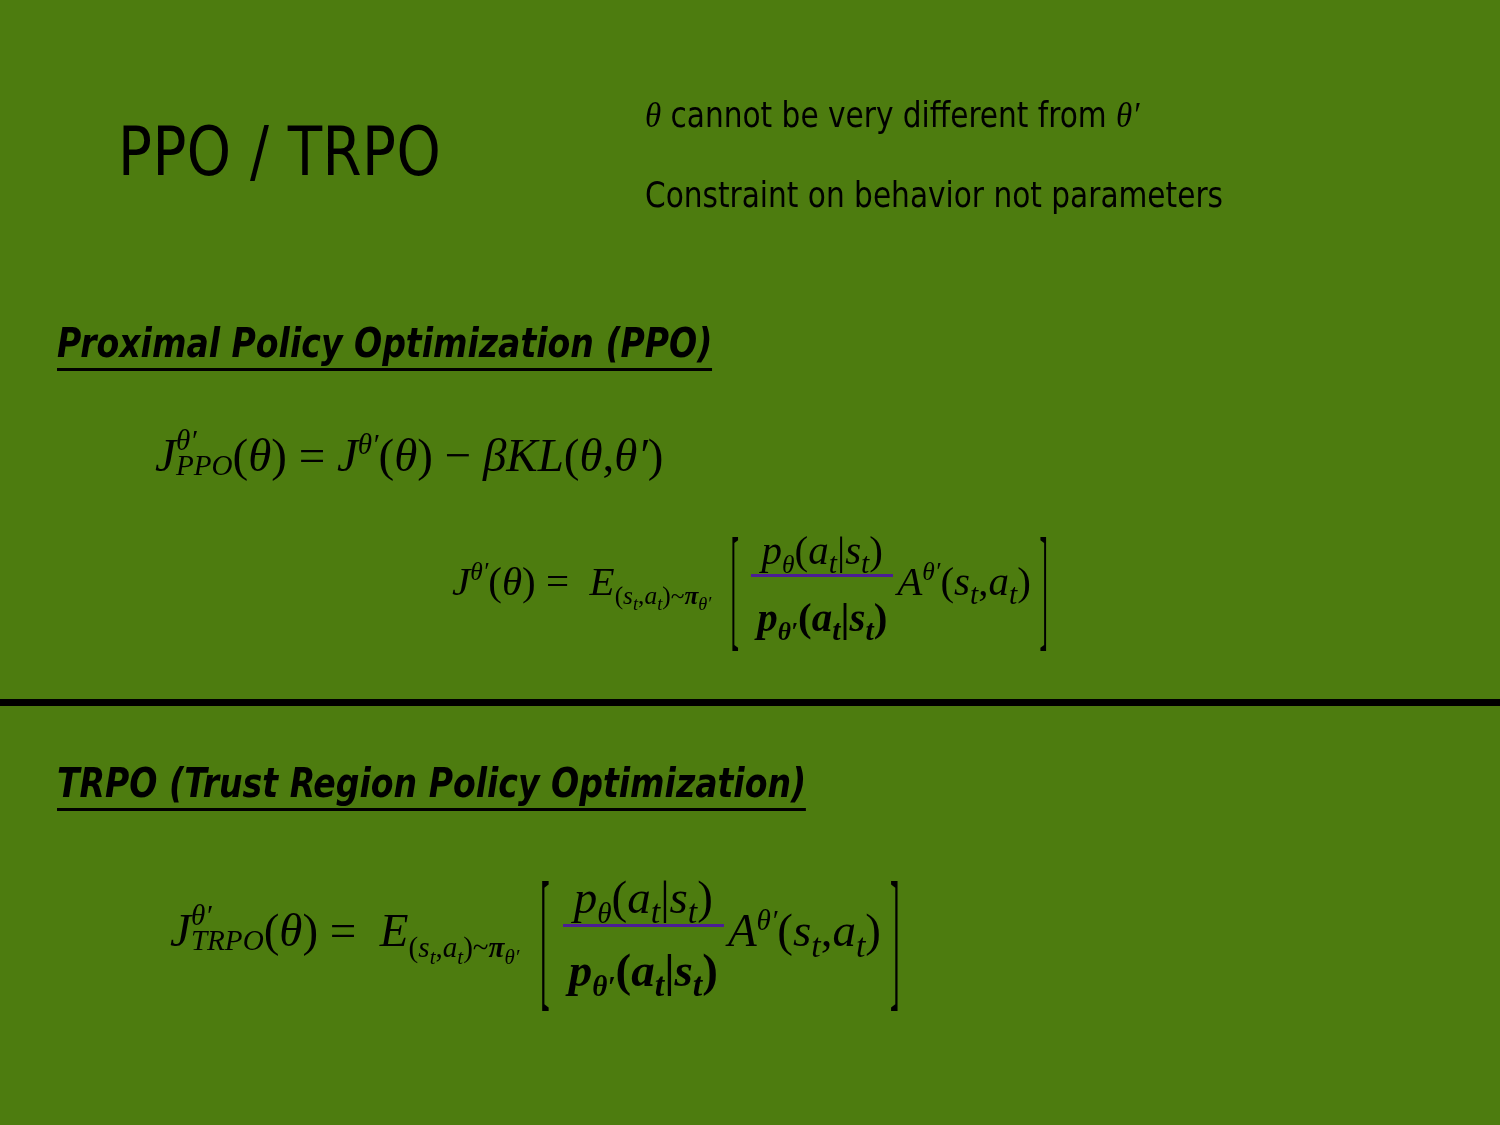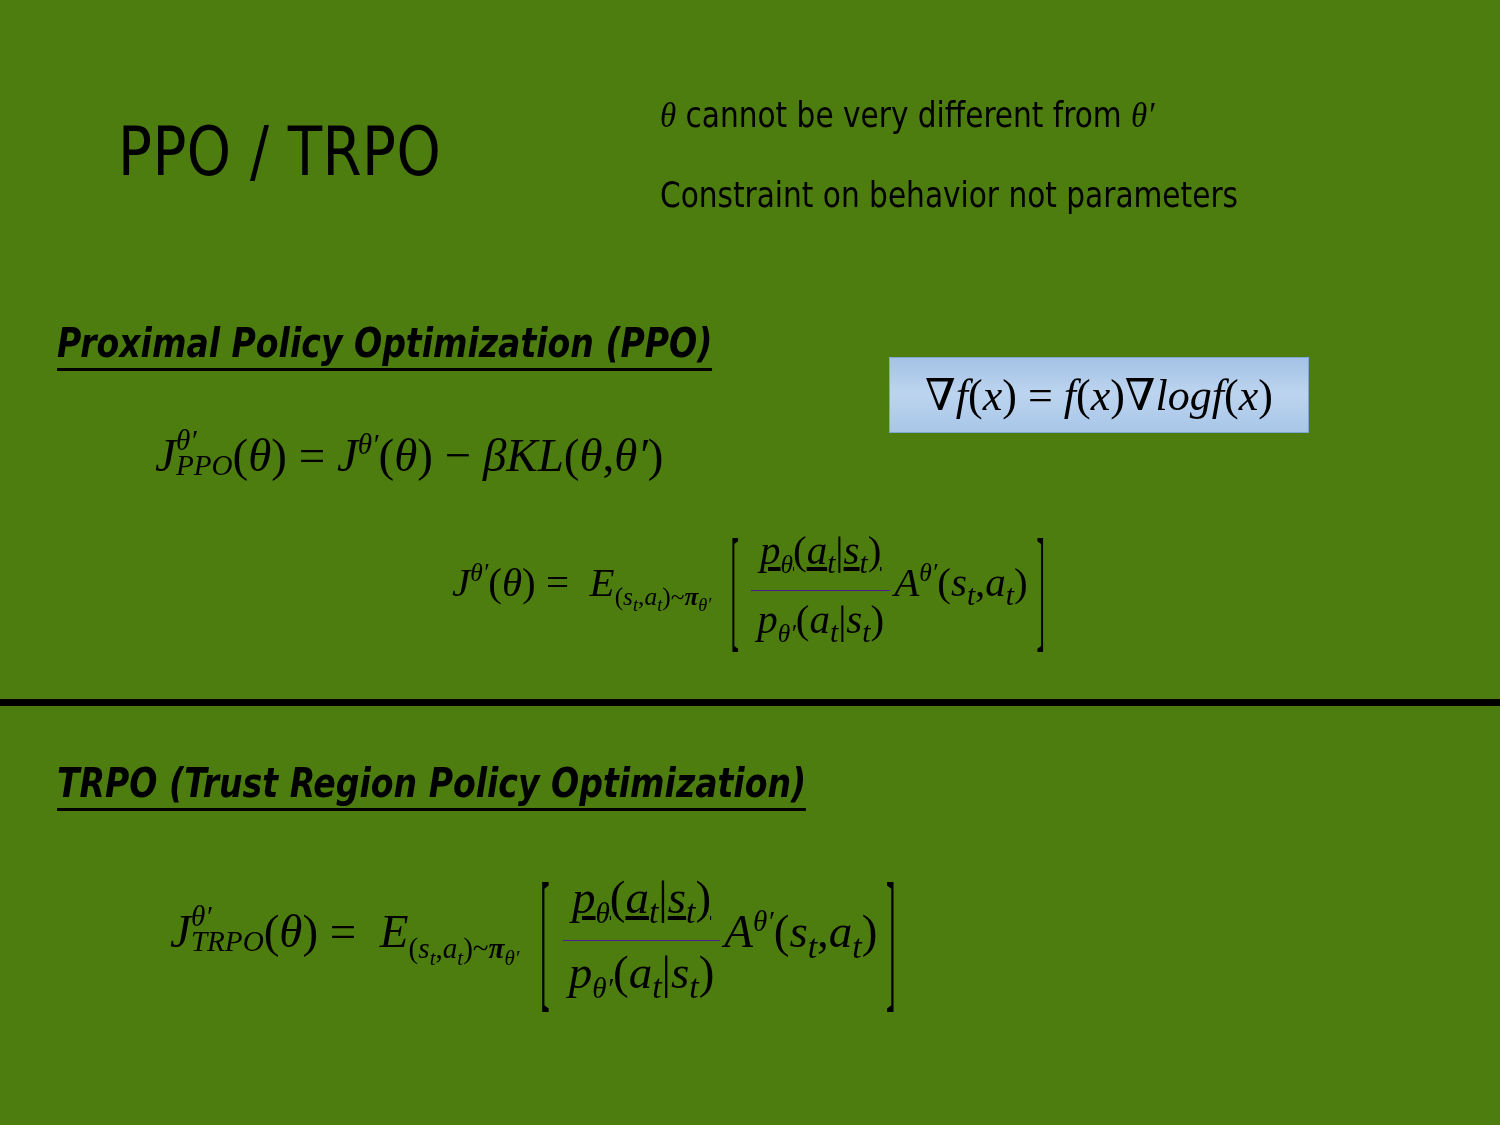--- a/index.html
+++ b/index.html
@@ -33,21 +33,20 @@
     font-family: "DejaVu Sans Condensed", "Liberation Sans", sans-serif;
     transform: scaleX(0.92);
     transform-origin: left top;
   }
 
   .note-block {
     position: absolute;
     left: 645px;
     top: 98px;
     width: 800px;
-    margin-left: 15px;
   }
   .note-line {
     font-size: 35px;
     line-height: 1.0;
     white-space: nowrap;
     font-family: "DejaVu Sans Condensed", "Liberation Sans", sans-serif;
     transform: scaleX(0.94);
     transform-origin: left top;
   }
   .note-line.first { margin-bottom: 45px; }
@@ -132,27 +131,27 @@
   .frac {
     display: inline-block;
     vertical-align: middle;
     text-align: center;
     margin: 0 4px;
     position: relative;
     top: -0.05em;
   }
   .frac .num {
     display: block;
-    padding: 0 6px 16px 6px;
-    border-bottom: 1px solid #4c1d95;
-    text-decoration: underline;
+    padding: 0 6px 0 6px;
+    border-bottom: 3px solid #4c1d95;
   }
   .frac .den {
     display: block;
-    padding: 4px 6px 0 6px;
+    padding: 16px 6px 0 6px;
+    font-weight: bold;
   }
   .brk {
     display: inline-block;
     vertical-align: middle;
     font-style: normal;
     font-family: "Liberation Serif","DejaVu Serif",serif;
     transform: scale(0.62, 3.35);
     transform-origin: center center;
     margin: 0 6px;
     font-weight: 400;
@@ -175,27 +174,20 @@
 
   <div class="note-block">
     <div class="note-line first">
       <span class="mi">θ</span><span> cannot be very different from </span><span class="mi-prime">θ′</span>
     </div>
     <div class="note-line">Constraint on behavior not parameters</div>
   </div>
 
   <div class="section-heading" id="heading-ppo">Proximal Policy Optimization (PPO)</div>
 
-  <div class="highlight-box">
-    <span class="math formula" id="formula-highlight" style="position:relative;left:0;top:0;">
-      <span class="up">∇</span><span>f</span><span class="up">(</span><span>x</span><span class="up">)</span>
-      <span class="up">=</span>
-      <span>f</span><span class="up">(</span><span>x</span><span class="up">)</span><span class="up">∇</span><span>log</span><span>f</span><span class="up">(</span><span>x</span><span class="up">)</span>
-    </span>
-  </div>
 
   <div class="math formula" id="formula-ppo-objective">
     <span>J</span><span class="stack"><span class="s-sup">θ′</span><span class="s-sub">PPO</span></span><span class="up">(</span><span>θ</span><span class="up">)</span>
     <span class="up">=</span>
     <span>J</span><span class="sup">θ′</span><span class="up">(</span><span>θ</span><span class="up">)</span>
     <span class="up">−</span>
     <span>β</span><span>KL</span><span class="up">(</span><span>θ</span><span class="up">,</span><span>θ′</span><span class="up">)</span>
   </div>
 
   <div class="math formula" id="formula-j-theta">

